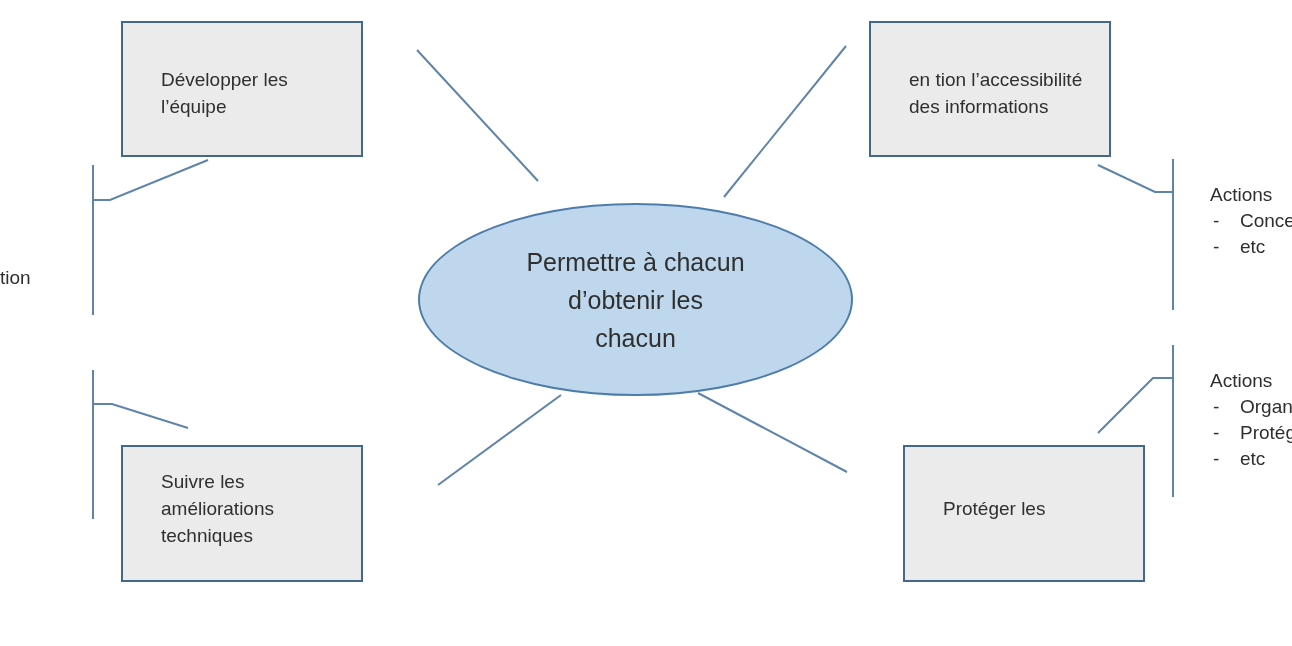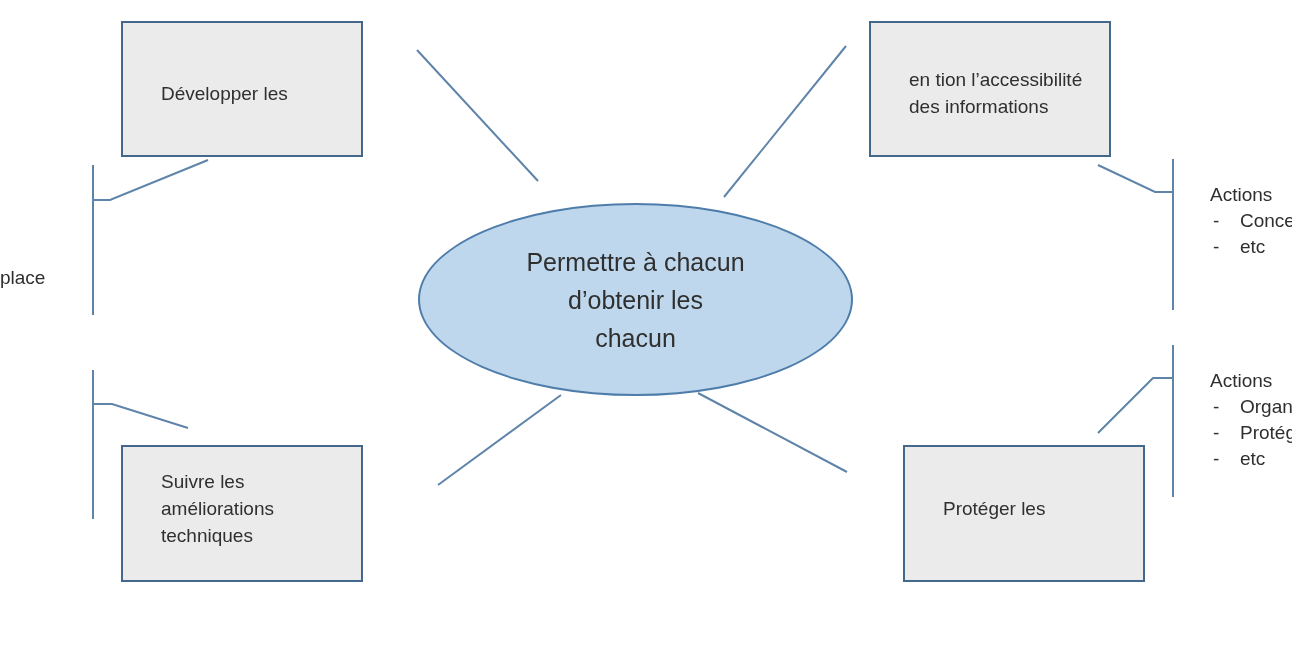--- a/index.html
+++ b/index.html
@@ -110,20 +110,21 @@
   </svg>
 
   <div class="ellipse">
     <div>Permettre à chacun</div>
     <div>d’obtenir les</div>
     <div>chacun</div>
   </div>
 
   <div class="node-box top left">
     <div>Développer les</div>
+    <div>l’équipe</div>
   </div>
 
   <div class="node-box top box-tr">
     <div>en tion l’accessibilité</div>
     <div>des informations</div>
   </div>
 
   <div class="node-box bottom left">
     <div>Suivre les améliorations</div>
     <div>techniques</div>
@@ -154,15 +155,15 @@
     <div class="action-row">
       <span class="action-bullet">-</span>
       <span class="action-text">Protég</span>
     </div>
     <div class="action-row">
       <span class="action-bullet">-</span>
       <span class="action-text">etc</span>
     </div>
   </div>
 
-  <div class="left-partial">place</div>
+  <div class="left-partial">tion</div>
 
 </div>
 
 </body></html>

